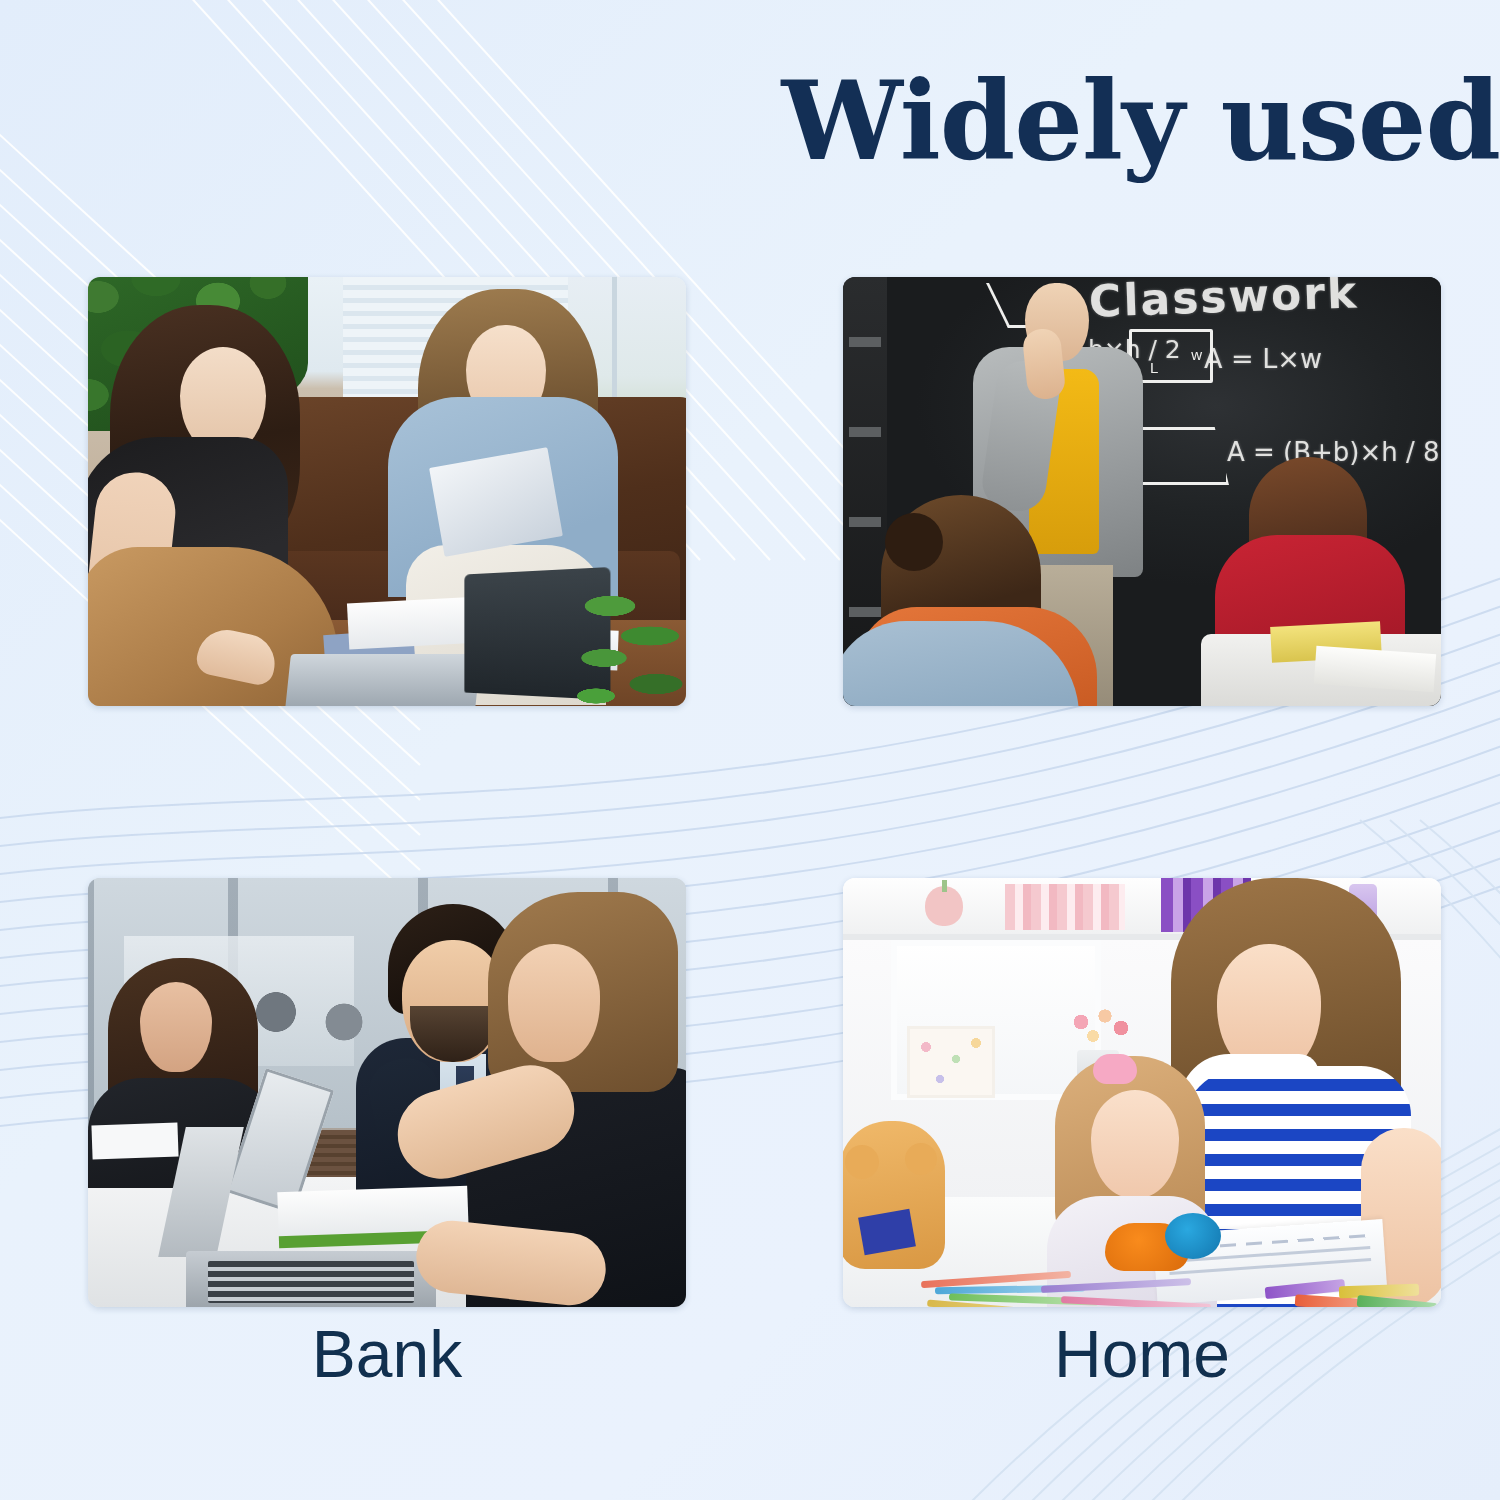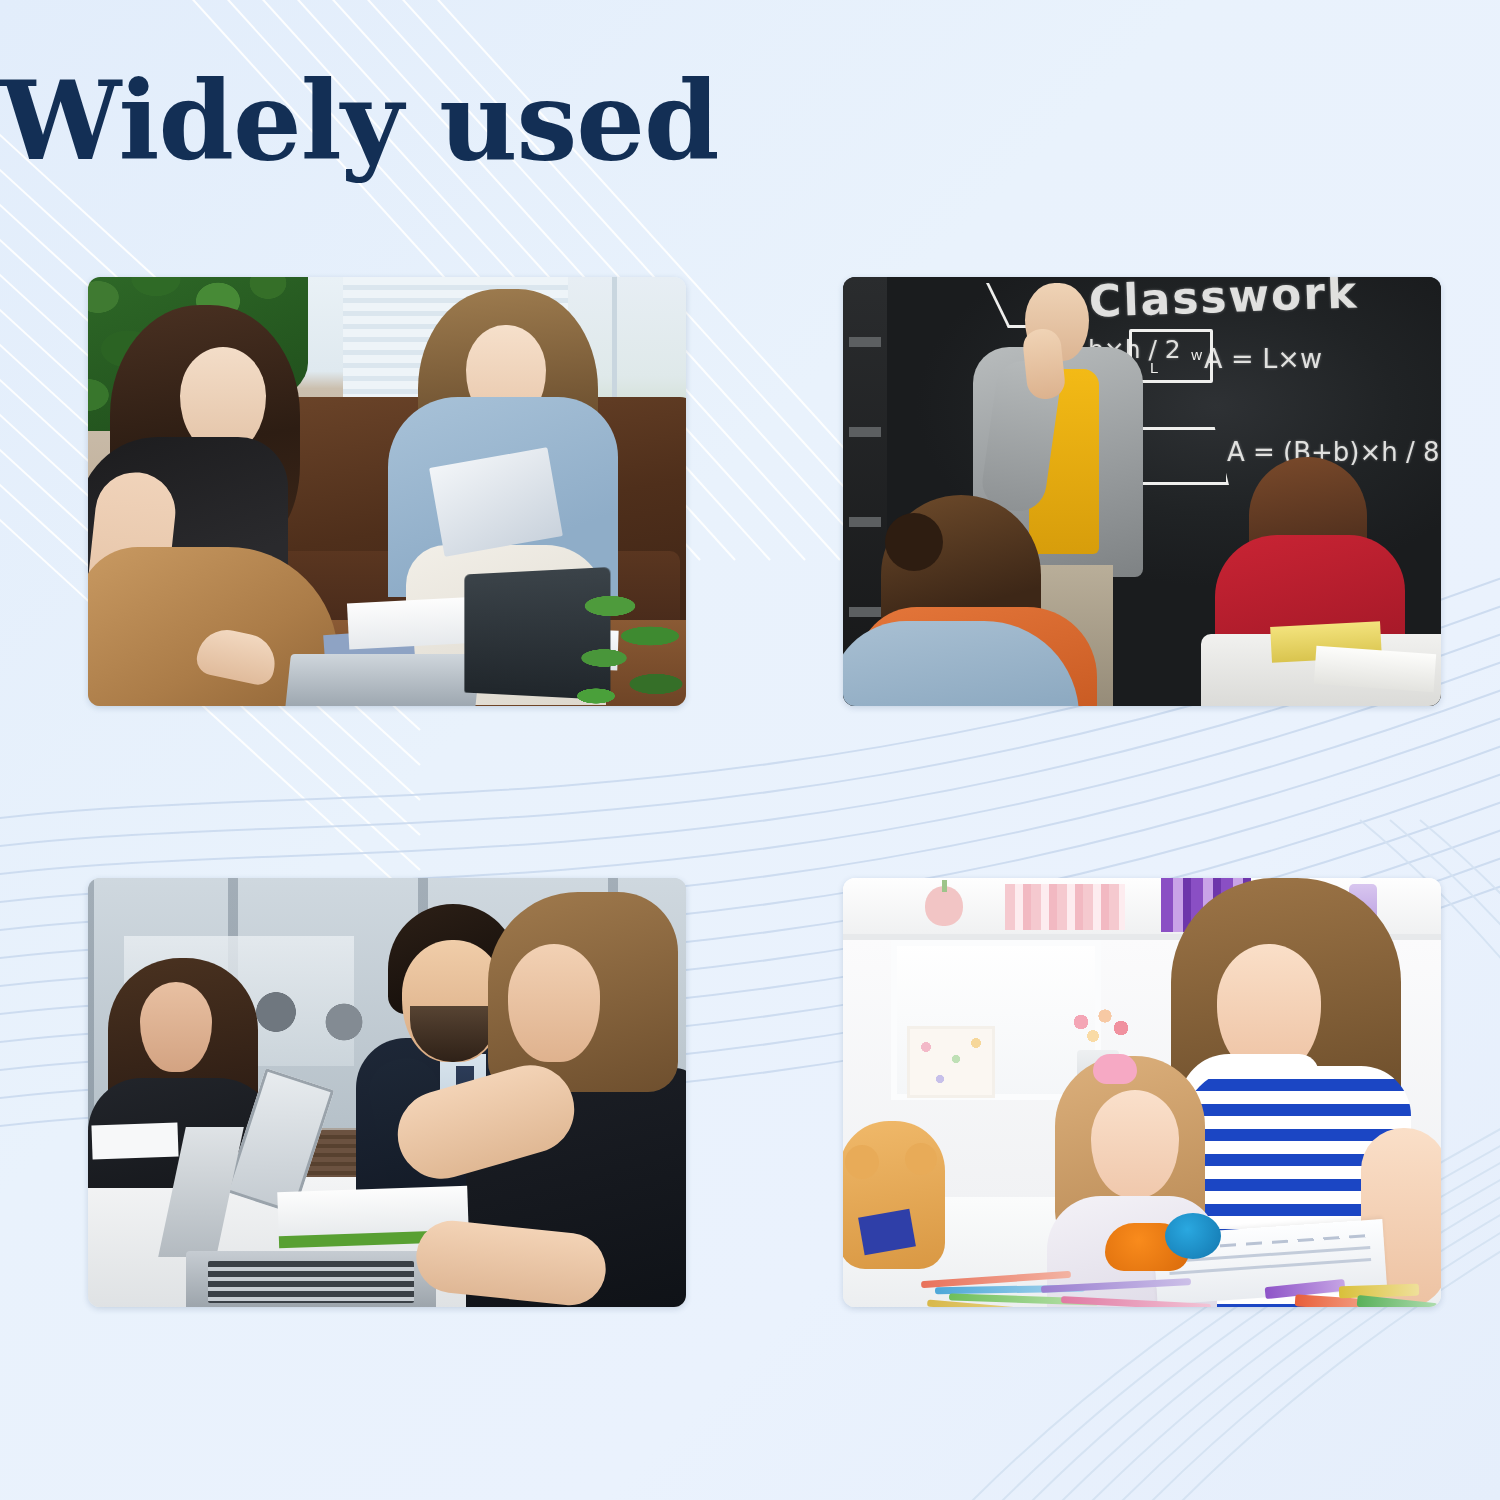--- a/index.html
+++ b/index.html
@@ -34,21 +34,21 @@
     inset: -200px;
     pointer-events: none;
   }
 
   
   .title {
     position: absolute;
     top: 62px;
     left: 0;
     width: 1500px;
-    text-align: left;
+    text-align: right;
     font-family: "DejaVu Serif", "Liberation Serif", serif;
     font-weight: bold;
     font-size: 108px;
     letter-spacing: -1px;
     color: #132f55;
     line-height: 1.1;
     white-space: nowrap;
   }
 
   
@@ -825,20 +825,21 @@
           <div class="b-w2-body"></div>
           <div class="b-w2-hair"></div>
           <div class="b-w2-face"></div>
           <div class="b-w2-arm"></div>
 
           <div class="b-docs"></div>
           <div class="b-laptop-lid"></div>
           <div class="b-laptop"></div>
           <div class="b-w2-arm2"></div>
         </div>
+        <div class="caption">Bank</div>
       </div>
 
       <div class="cell right">
         <div class="photo home">
           <div class="h-wall"></div>
           <div class="h-windowframe"></div>
           <div class="h-shelf-top"></div>
           <div class="h-shelf-mid"></div>
           <div class="h-apple"></div>
           <div class="h-books"></div>
@@ -878,17 +879,18 @@
             <i style="left:140px;bottom:6px;background:linear-gradient(90deg,#e07aa3,#f2c4d6);transform:rotate(3deg);"></i>
           </div>
 
           <div class="h-crayons">
             <i style="left:0;bottom:16px;background:linear-gradient(90deg,#8e54c8,#c6a5e5);transform:rotate(-6deg);"></i>
             <i style="left:30px;bottom:2px;background:linear-gradient(90deg,#e85f3a,#f4a68c);transform:rotate(4deg);"></i>
             <i style="left:74px;bottom:14px;background:linear-gradient(90deg,#d9c03a,#efe09a);transform:rotate(-2deg);"></i>
             <i style="left:92px;bottom:0px;background:linear-gradient(90deg,#59b05a,#aedcaf);transform:rotate(6deg);"></i>
           </div>
         </div>
+        <div class="caption">Home</div>
       </div>
 
     </div>
   </div>
 </div>
 
 </body></html>

